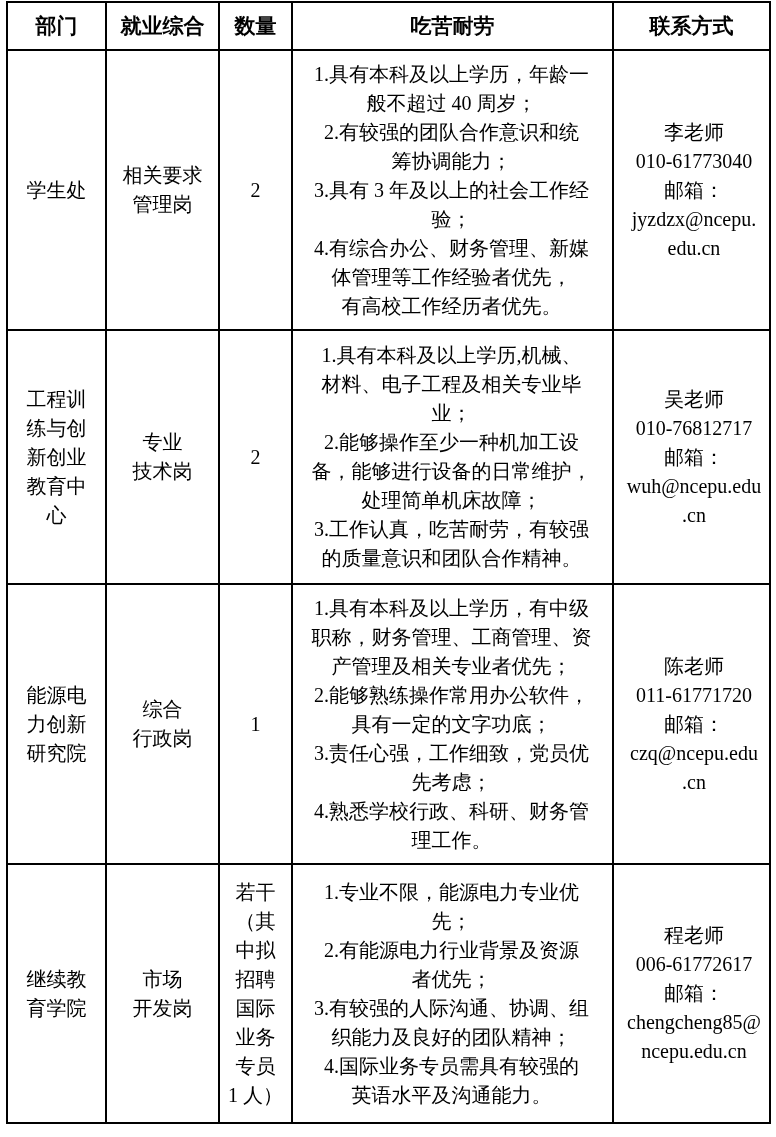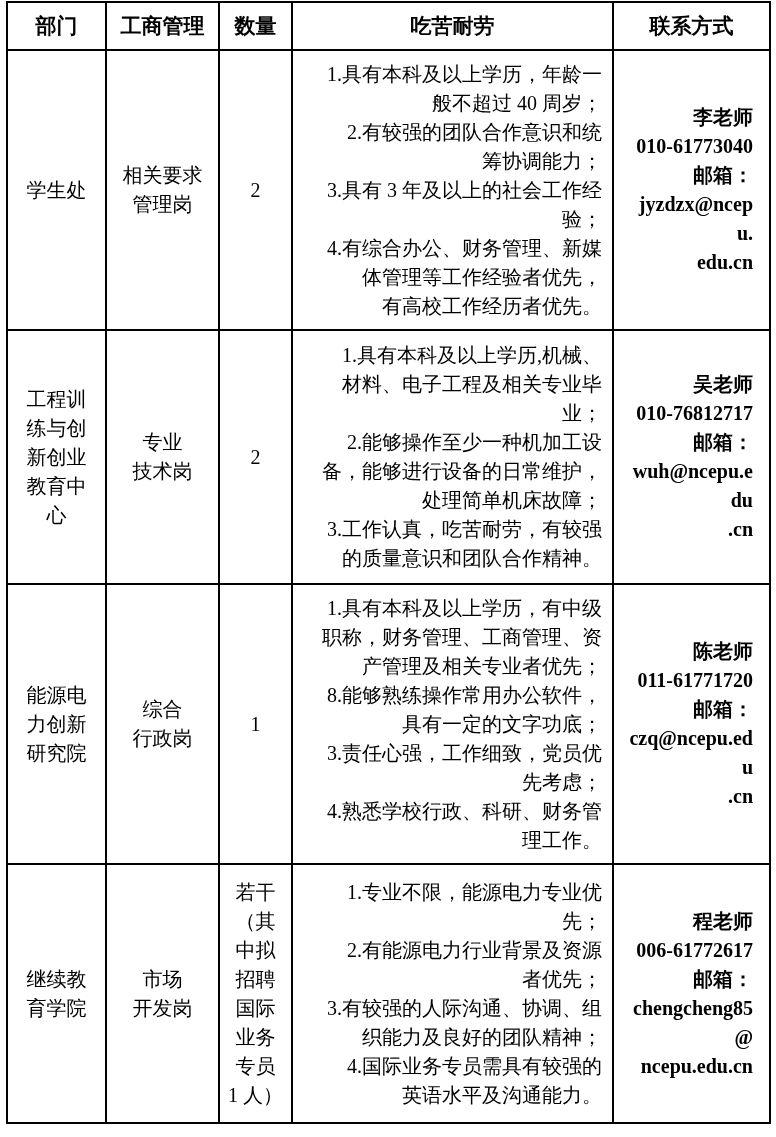--- a/index.html
+++ b/index.html
@@ -38,45 +38,44 @@
     font-weight: bold;
     font-size: 21px;
     white-space: nowrap;
   }
   tr.row-1 { height: 280px; }
   tr.row-2 { height: 254px; }
   tr.row-3 { height: 280px; }
   tr.row-4 { height: 259px; }
 
   td.req {
-    text-align: right;
+    text-align: center;
     padding: 0 10px 0 8px;
   }
   td.contact {
-    text-align: right;
-    padding: 0 16px 0 9px;
+    text-align: center;
+    padding: 0 4px 0 9px;
     word-break: break-all;
-    font-weight: bold;
   }
 </style>
 </head>
 <body>
 
 <table class="recruit">
   <colgroup>
     <col class="c-dept">
     <col class="c-pos">
     <col class="c-qty">
     <col class="c-req">
     <col class="c-con">
   </colgroup>
   <thead>
     <tr>
       <th>部门</th>
-      <th>工商管理</th>
+      <th>就业综合</th>
       <th>数量</th>
       <th>吃苦耐劳</th>
       <th>联系方式</th>
     </tr>
   </thead>
   <tbody>
     <tr class="row-1">
       <td class="dept">学生处</td>
       <td class="pos">相关要求
 管理岗</td>
@@ -122,21 +121,21 @@
     <tr class="row-3">
       <td class="dept">能源电
 力创新
 研究院</td>
       <td class="pos">综合
 行政岗</td>
       <td class="qty">1</td>
       <td class="req">1.具有本科及以上学历，有中级
 职称，财务管理、工商管理、资
 产管理及相关专业者优先；
-8.能够熟练操作常用办公软件，
+2.能够熟练操作常用办公软件，
 具有一定的文字功底；
 3.责任心强，工作细致，党员优
 先考虑；
 4.熟悉学校行政、科研、财务管
 理工作。</td>
       <td class="contact">陈老师
 011-61771720
 邮箱：
 czq@ncepu.edu
 .cn</td>

